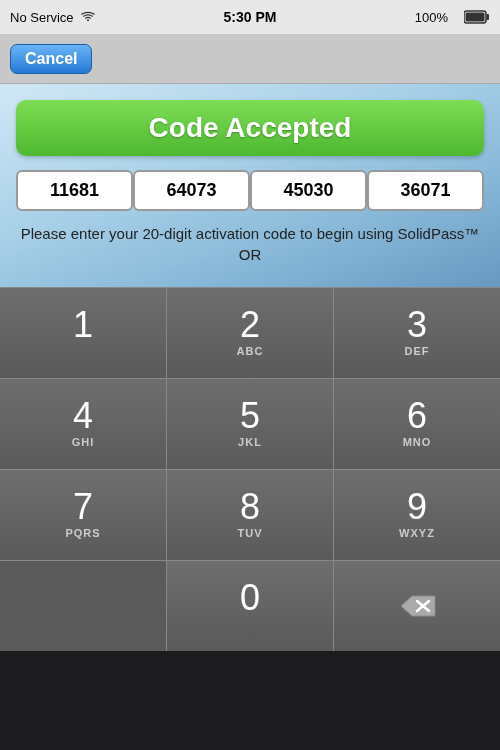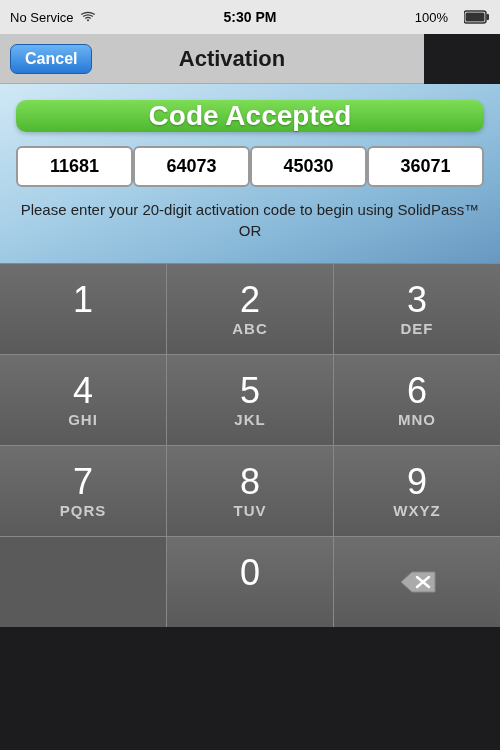--- a/index.html
+++ b/index.html
@@ -48,21 +48,21 @@
     }
 
     .wifi-icon {
       display: inline-block;
       width: 16px;
       height: 12px;
     }
 
     
     #nav-bar {
-      width: 424px;
+      width: 500px;
       height: 50px;
       background: #c8c8c8;
       border-bottom: 1px solid #aaa;
       display: flex;
       align-items: center;
       justify-content: center;
       position: relative;
       padding-left: 40px;
     }
 
@@ -89,21 +89,21 @@
     #content-area {
       width: 500px;
       background: linear-gradient(160deg, #d0e8f5 0%, #a8d0e8 40%, #88b8d8 70%, #6898c0 100%);
       padding: 16px 16px 12px 16px;
     }
 
     
     #code-accepted-banner {
       background: linear-gradient(to bottom, #7ddd55, #4db830);
       border-radius: 10px;
-      padding: 0;
+      padding: 12px;
       text-align: center;
       margin-bottom: 14px;
       box-shadow: 0 2px 4px rgba(0,0,0,0.2);
     }
 
     #code-accepted-text {
       font-size: 28px;
       font-weight: 800;
       color: white;
       text-shadow: 0 1px 2px rgba(0,0,0,0.3);
@@ -185,21 +185,21 @@
     }
 
     .key-number {
       font-size: 36px;
       font-weight: 300;
       color: white;
       line-height: 1;
     }
 
     .key-letters {
-      font-size: 15px;
+      font-size: 11px;
       font-weight: 600;
       color: #ccc;
       letter-spacing: 1px;
       margin-top: 2px;
       min-height: 14px;
     }
 
     .key-empty {
       flex: 1;
       background: #5a5a5a;
@@ -237,21 +237,20 @@
     <svg width="26" height="14" viewBox="0 0 26 14">
       <rect x="0" y="1" width="22" height="12" rx="2.5" ry="2.5" stroke="#333" stroke-width="1.5" fill="none"></rect>
       <rect x="22.5" y="4" width="2.5" height="6" rx="1" fill="#333"></rect>
       <rect x="1.5" y="2.5" width="19" height="9" rx="1.5" fill="#333"></rect>
     </svg>
   </div>
 </div>
 
 <div id="nav-bar">
   <button id="cancel-button">Cancel</button>
-  <span id="nav-title">Activation</span>
 </div>
 
 <div id="content-area">
   <div id="code-accepted-banner">
     <span id="code-accepted-text">Code Accepted</span>
   </div>
 
   <div id="code-boxes">
     <div class="code-box">11681</div>
     <div class="code-box">64073</div>

